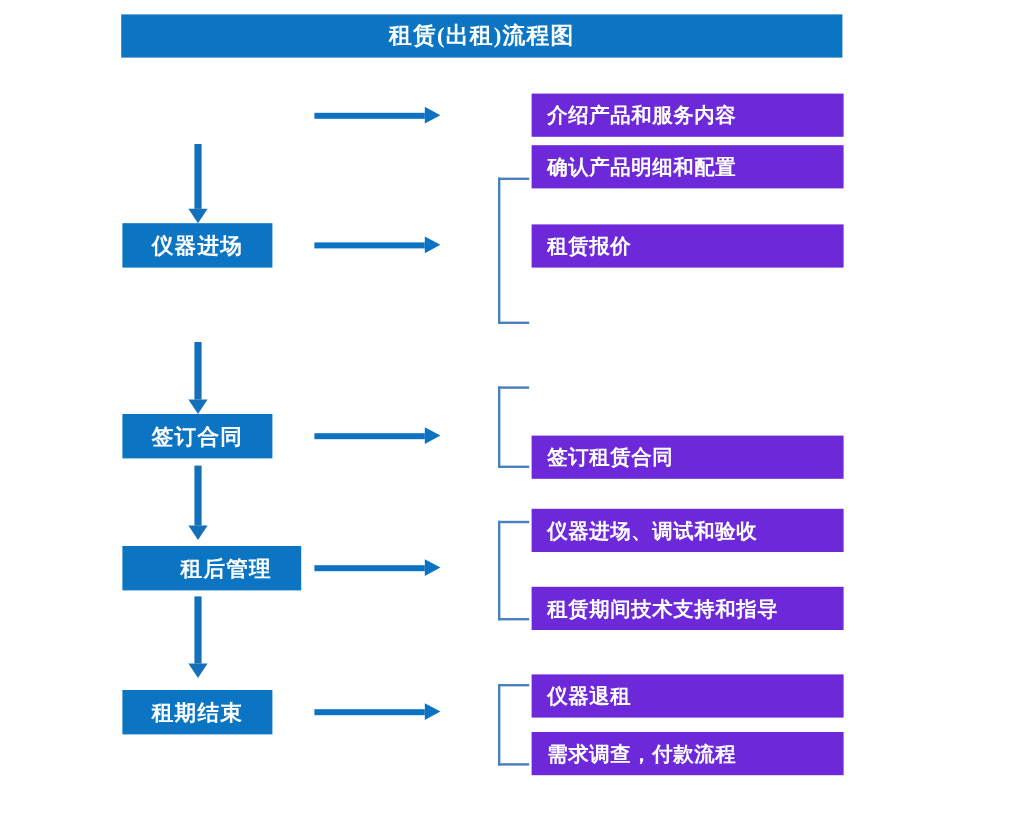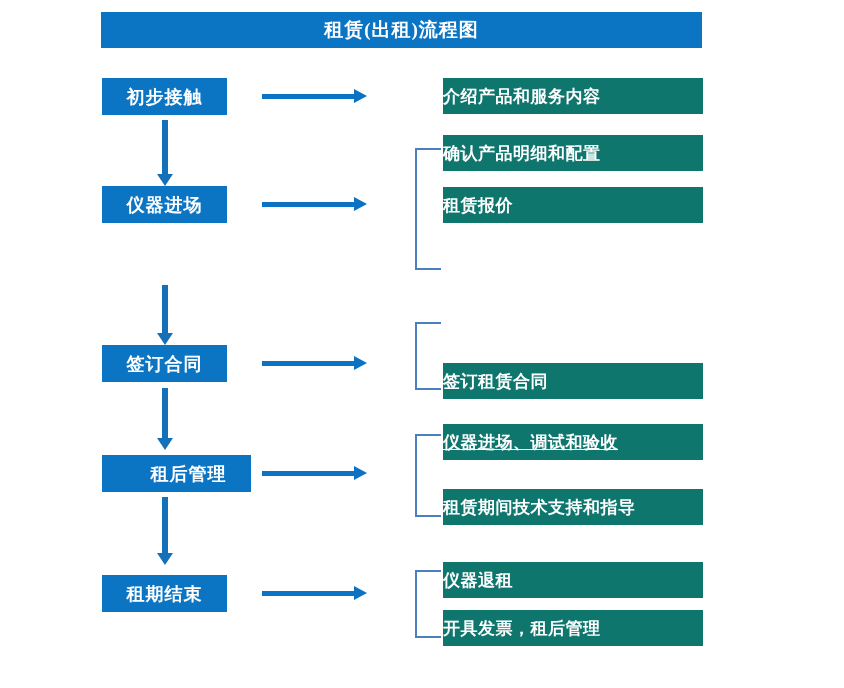--- a/index.html
+++ b/index.html
@@ -44,26 +44,27 @@
     display: flex;
     align-items: center;
     justify-content: center;
     letter-spacing: 1px;
   }
   .detail-box {
     position: absolute;
     left: 443px;
     width: 260px;
     height: 36px;
-    background: #0f766e;
+    background: #6d28d9;
     color: #ffffff;
     font-size: 17px;
     font-weight: bold;
     display: flex;
     align-items: center;
+    padding-left: 13px;
     box-sizing: border-box;
     letter-spacing: 0.5px;
   }
   
   .h-arrow {
     position: absolute;
     width: 105px;
     height: 14px;
   }
   .h-arrow .shaft {
@@ -117,21 +118,20 @@
     box-sizing: border-box;
   }
 </style>
 </head>
 <body>
 
 <div id="canvas">
 
   <div class="title-banner">租赁(出租)流程图</div>
 
-  <div class="stage-box" style="left:102px; top:78px;">初步接触</div>
 
   <div class="h-arrow" style="left:262px; top:89px;">
     <div class="shaft"></div>
     <div class="head"></div>
   </div>
 
   <div class="detail-box" style="top:78px;">介绍产品和服务内容</div>
 
   <div class="v-arrow" style="left:157px; top:120px; height:66px;">
     <div class="shaft" style="height:54px;"></div>
@@ -140,21 +140,21 @@
 
   <div class="stage-box" style="left:102px; top:186px;">仪器进场</div>
 
   <div class="h-arrow" style="left:262px; top:197px;">
     <div class="shaft"></div>
     <div class="head"></div>
   </div>
 
   <div class="bracket" style="top:148px; height:122px;"></div>
 
-  <div class="detail-box" style="top:135px;text-align:center;">确认产品明细和配置</div>
+  <div class="detail-box" style="top:121px;text-align:center;">确认产品明细和配置</div>
 
   <div class="detail-box" style="top:187px;">租赁报价</div>
 
 
   <div class="v-arrow" style="left:157px; top:285px; height:60px;">
     <div class="shaft" style="height:48px;"></div>
     <div class="head"></div>
   </div>
 
   <div class="stage-box" style="left:102px; top:345px;">签订合同</div>
@@ -176,35 +176,35 @@
 
   <div class="stage-box" style="left:102px; top:455px;padding-left:24px;">租后管理</div>
 
   <div class="h-arrow" style="left:262px; top:466px;">
     <div class="shaft"></div>
     <div class="head"></div>
   </div>
 
   <div class="bracket" style="top:434px; height:83px;"></div>
 
-  <div class="detail-box" style="top:424px;text-decoration:underline;">仪器进场、调试和验收</div>
+  <div class="detail-box" style="top:424px;">仪器进场、调试和验收</div>
 
   <div class="detail-box" style="top:489px;">租赁期间技术支持和指导</div>
 
   <div class="v-arrow" style="left:157px; top:497px; height:68px;">
     <div class="shaft" style="height:56px;"></div>
     <div class="head"></div>
   </div>
 
   <div class="stage-box" style="left:102px; top:575px;">租期结束</div>
 
   <div class="h-arrow" style="left:262px; top:586px;">
     <div class="shaft"></div>
     <div class="head"></div>
   </div>
 
   <div class="bracket" style="top:570px; height:68px;"></div>
 
   <div class="detail-box" style="top:562px;">仪器退租</div>
 
-  <div class="detail-box" style="top:610px;">开具发票，租后管理</div>
+  <div class="detail-box" style="top:610px;">需求调查，付款流程</div>
 
 </div>
 
 </body></html>

